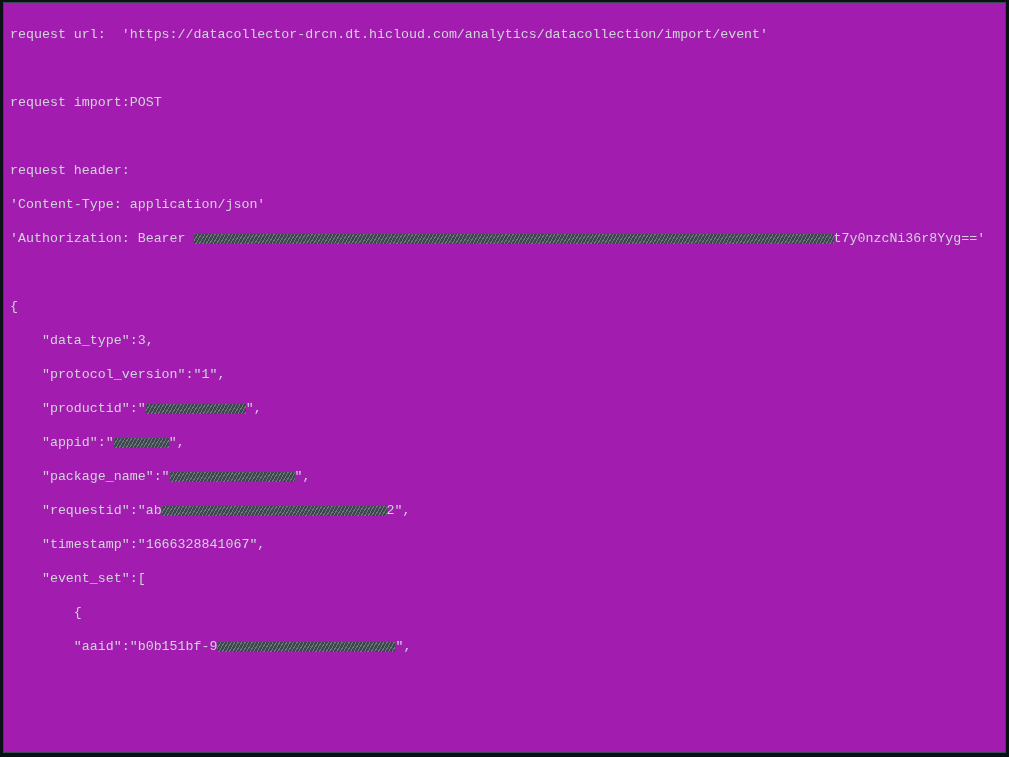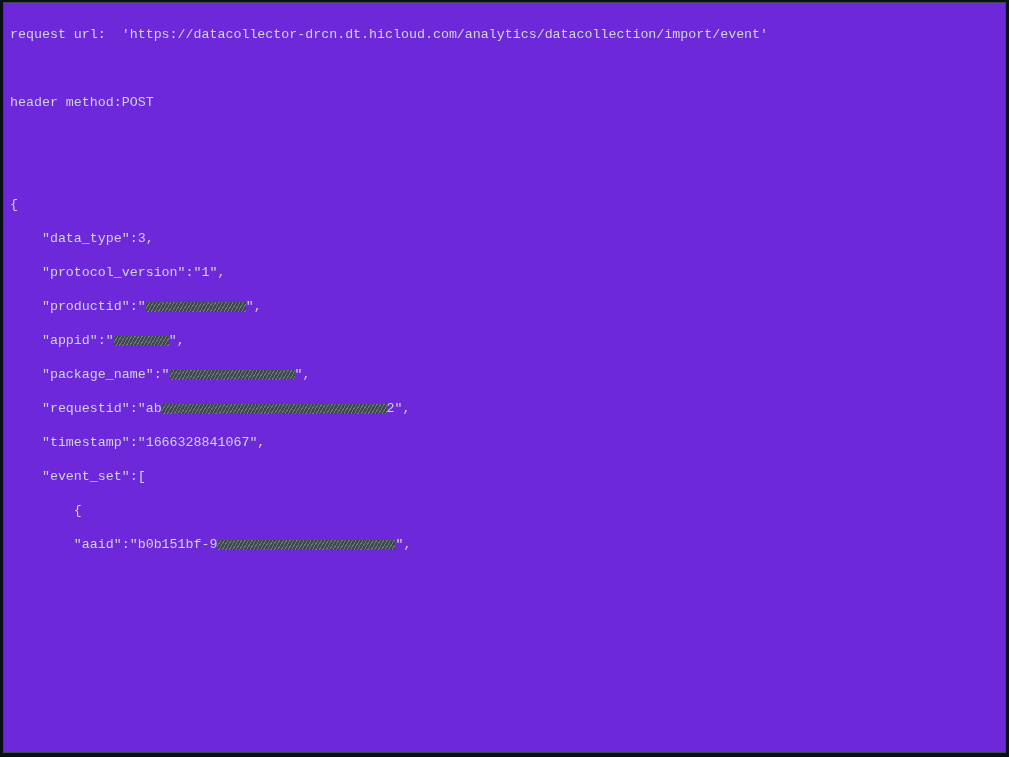--- a/index.html
+++ b/index.html
@@ -4,21 +4,21 @@
 <style>
   html, body {
     margin: 0;
     padding: 0;
     background: #0b1014;
     width: 1009px;
     height: 757px;
     overflow: hidden;
   }
   .terminal {
-    background: #6d28d9;
+    background: #a21caf;
     color: #d0d4d8;
     font-family: Consolas, "Courier New", monospace;
     font-size: 13.3px;
     line-height: 17px;
     white-space: pre;
     padding: 6px 6px 0 6px;
     border: 1px solid #3a4a55;
     box-sizing: border-box;
     width: 1003px;
     height: 751px;
@@ -34,22 +34,25 @@
     border-radius: 1px;
     filter: blur(0.3px);
   }
 </style>
 </head>
 <body>
 
 <div class="terminal">
 <span class="block"><span>request url:  </span><span>'https://datacollector-drcn.dt.hicloud.com/analytics/datacollection/import/event'</span></span>
 <span class="block"> </span>
-<span class="block"><span>header method:</span><span>POST</span></span>
+<span class="block"><span>request import:</span><span>POST</span></span>
 <span class="block"> </span>
+<span class="block">request header:</span>
+<span class="block">'Content-Type: application/json'</span>
+<span class="block"><span>'Authorization: Bearer </span><span class="censor" style="width:640px"></span><span>t7y0nzcNi36r8Yyg=='</span></span>
 <span class="block"> </span>
 <span class="block">{</span>
 <span class="block"><span>    "data_type":</span><span>3,</span></span>
 <span class="block"><span>    "protocol_version":</span><span>"1",</span></span>
 <span class="block"><span>    "productid":"</span><span class="censor" style="width:100px"></span><span>",</span></span>
 <span class="block"><span>    "appid":"</span><span class="censor" style="width:55px"></span><span>",</span></span>
 <span class="block"><span>    "package_name":"</span><span class="censor" style="width:125px"></span><span>",</span></span>
 <span class="block"><span>    "requestid":"ab</span><span class="censor" style="width:225px"></span><span>2",</span></span>
 <span class="block"><span>    "timestamp":</span><span>"1666328841067",</span></span>
 <span class="block">    "event_set":[</span>

